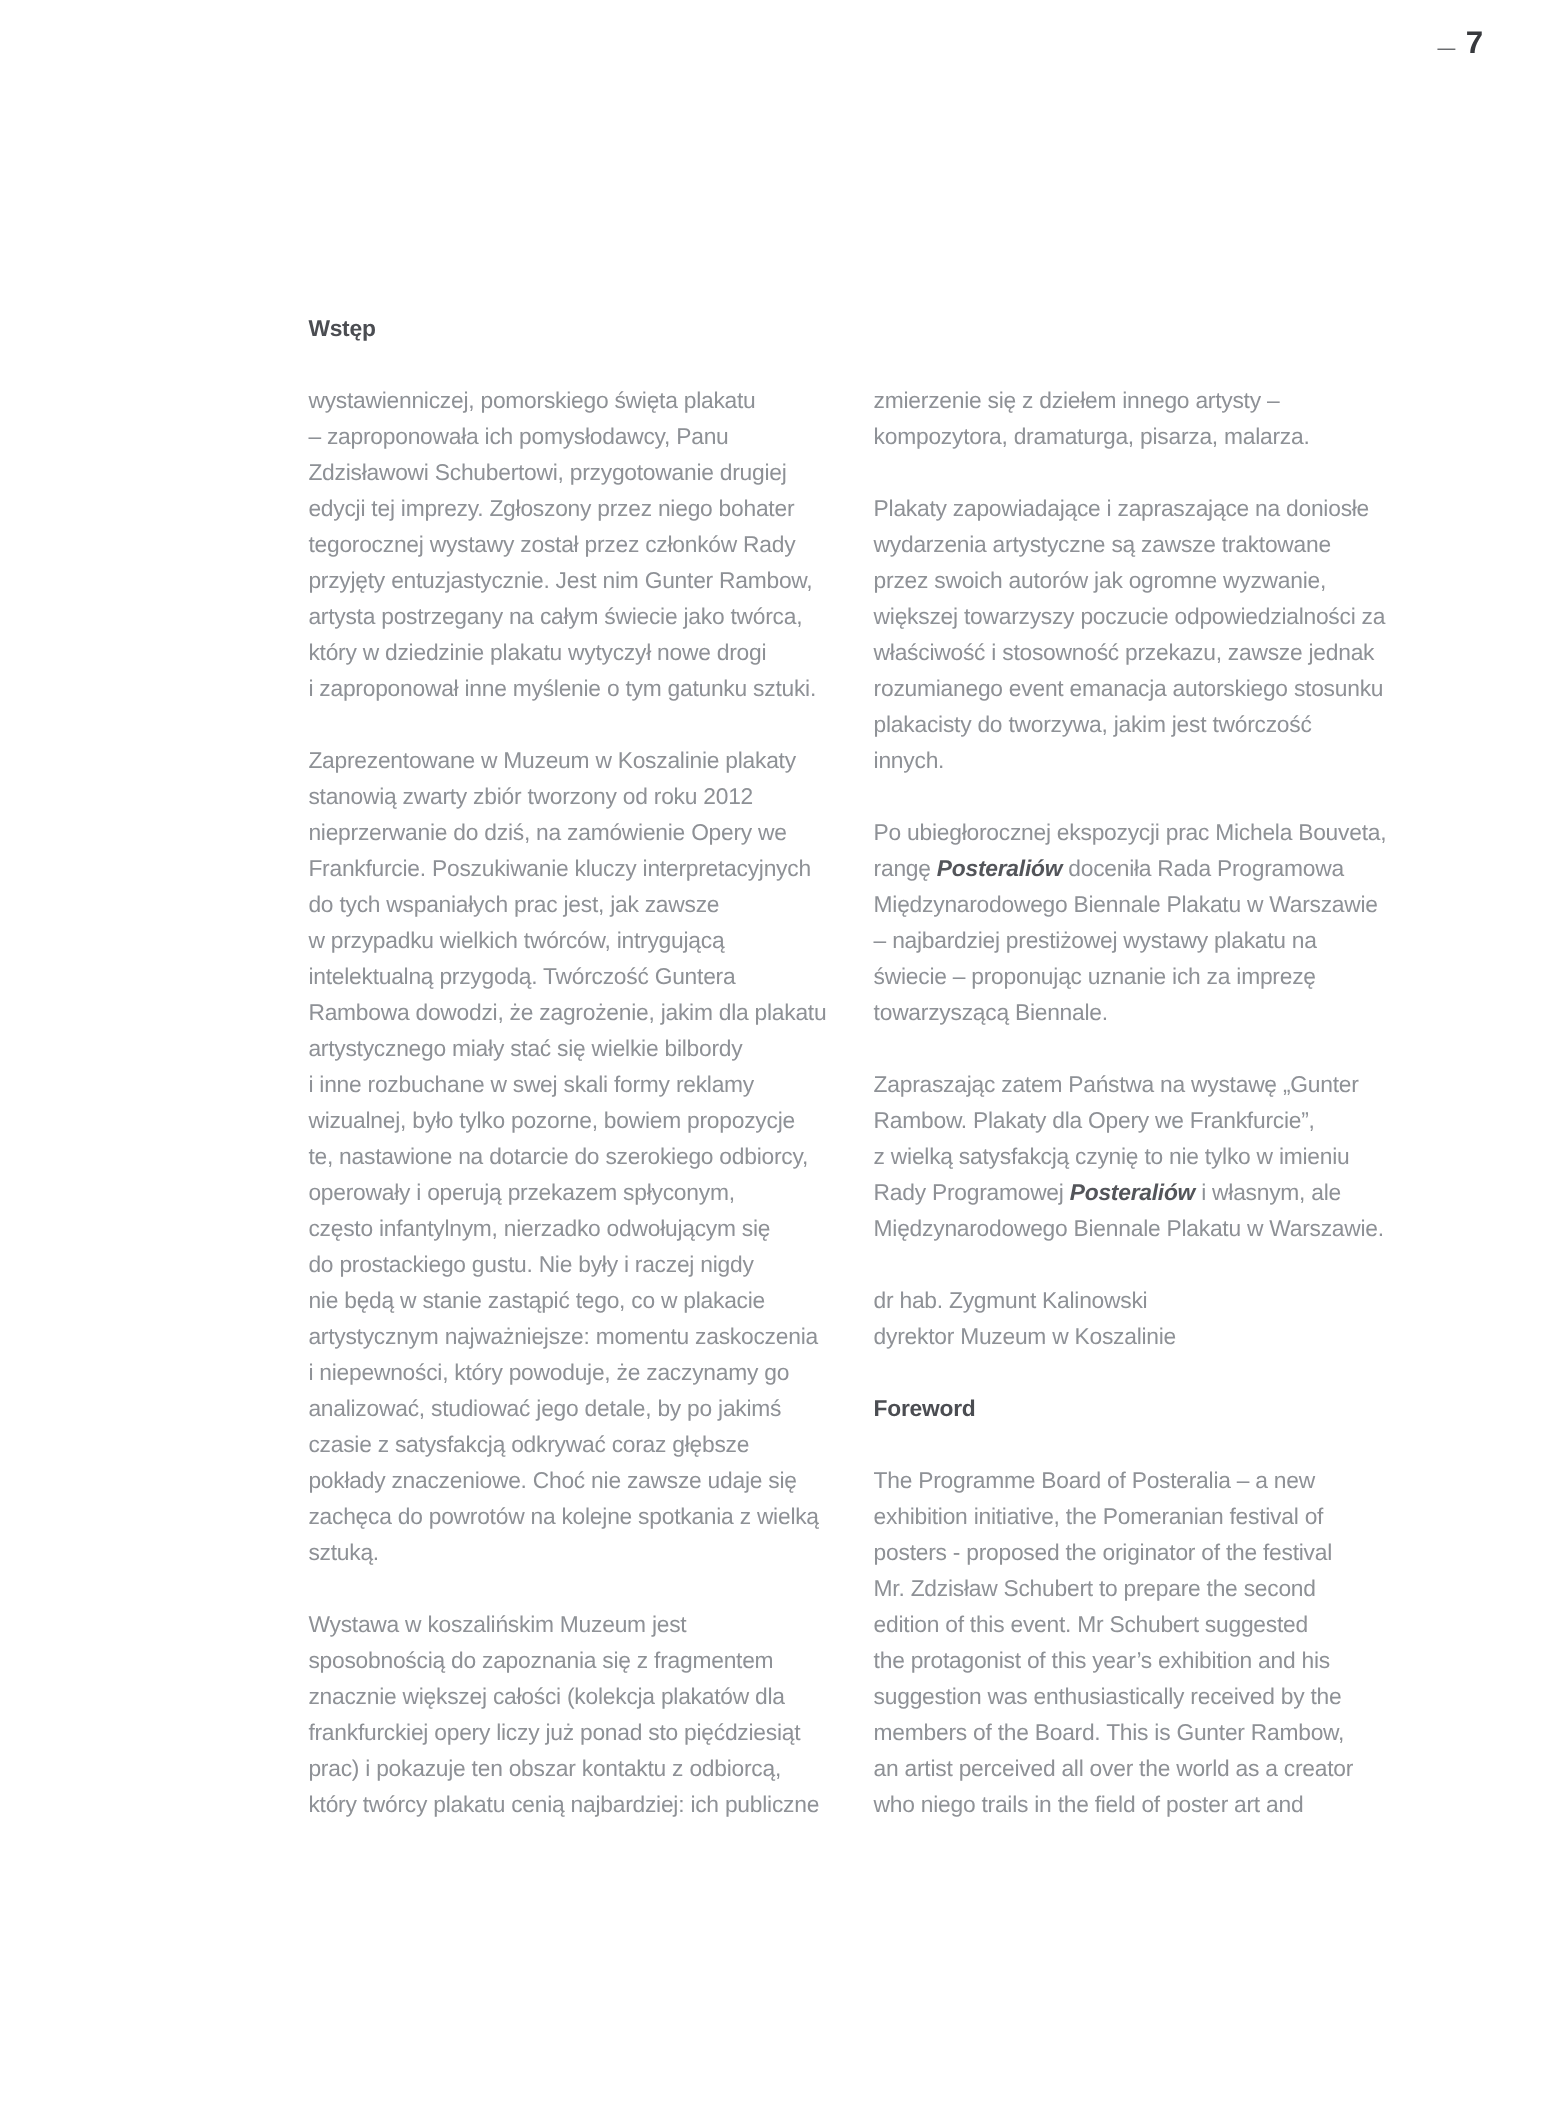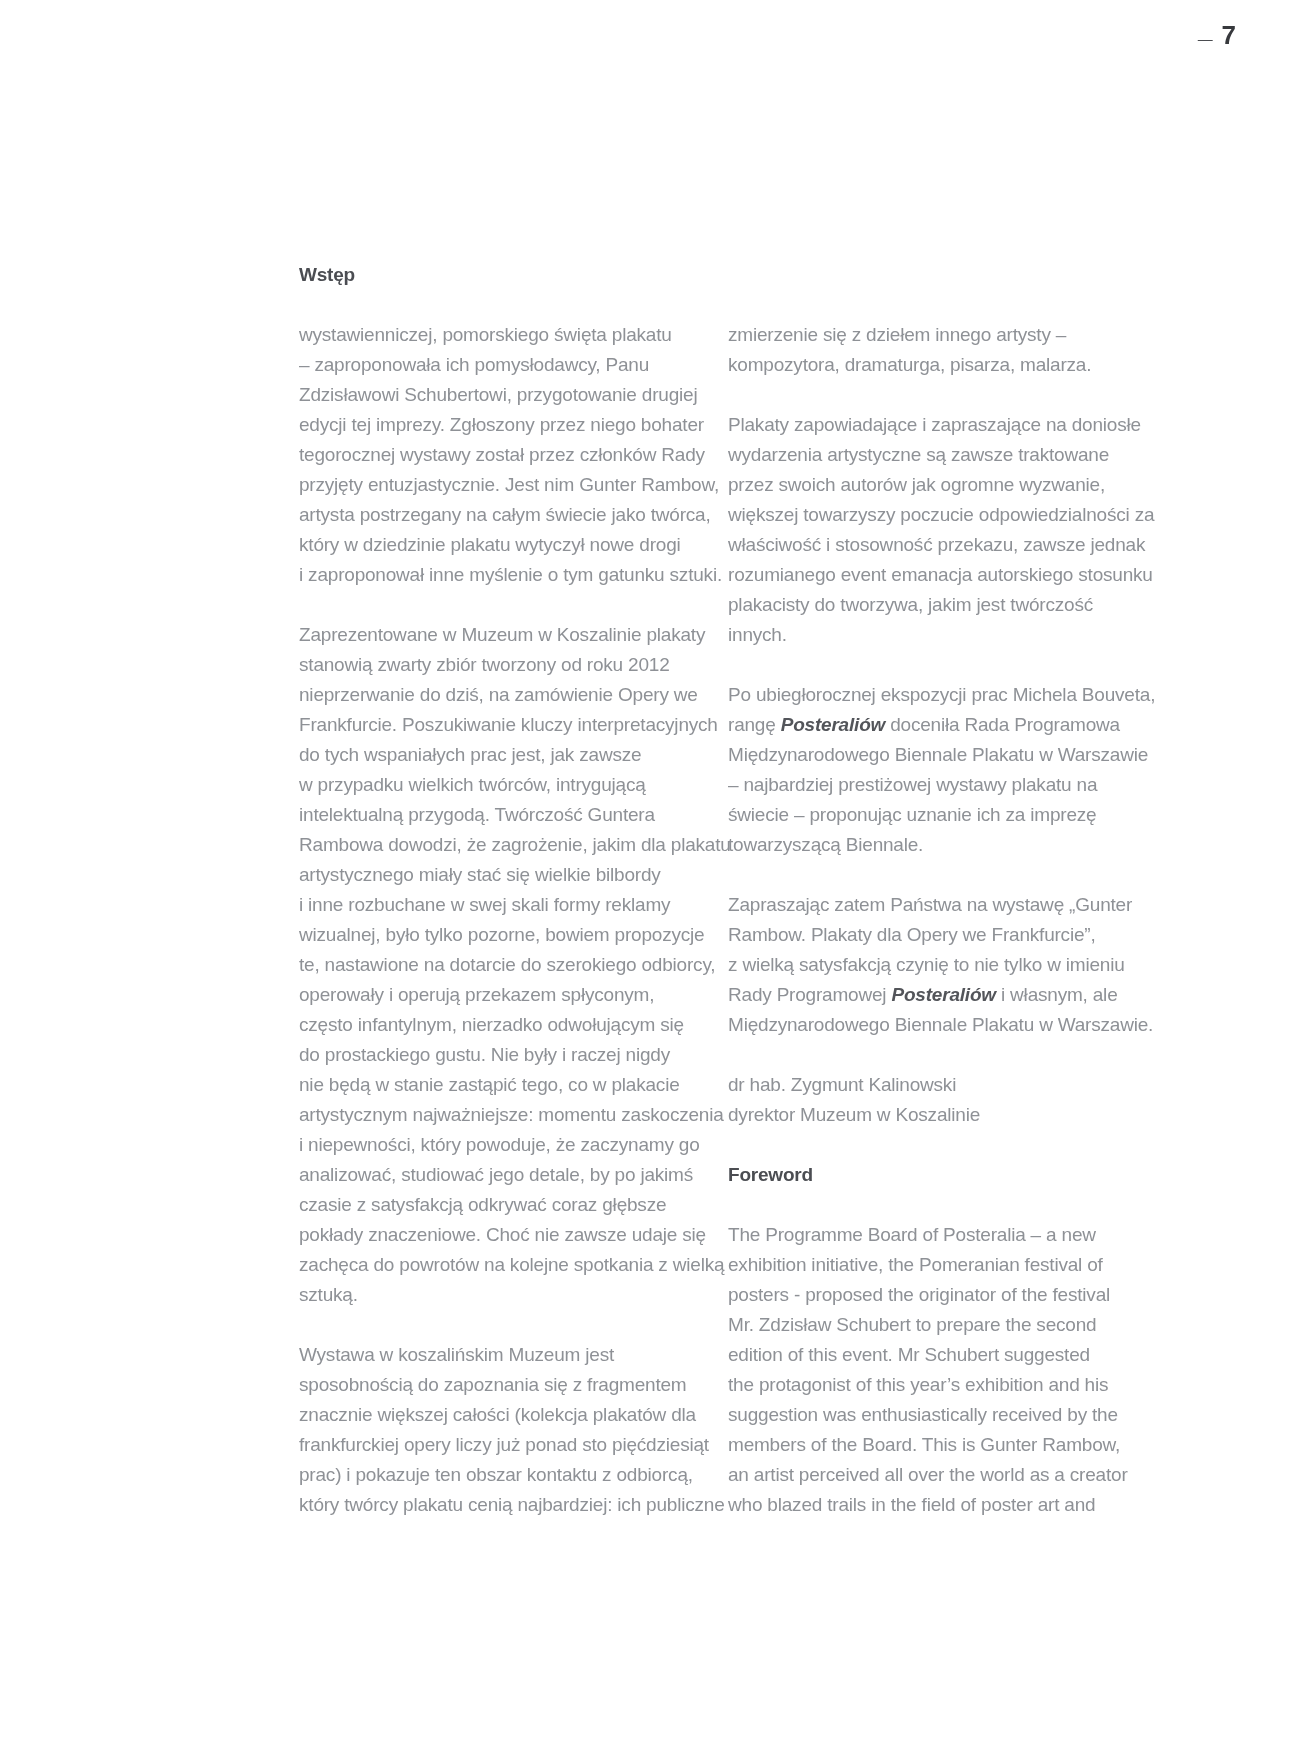--- a/index.html
+++ b/index.html
@@ -27,21 +27,21 @@
     top: -6px;
     margin-right: 9px;
     font-weight: bold;
   }
   .column {
     position: absolute;
     color: #8e9196;
     font-size: 19px;
     letter-spacing: -0.2px;
   }
-  .column-left  { left: 257px; top: 260px; width: 470px; margin-left: 42px; }
+  .column-left  { left: 257px; top: 260px; width: 470px; }
   .column-right { left: 728px; top: 320px; width: 520px; }
   .block { margin: 0 0 30px 0; }
   .heading {
     font-weight: bold;
     color: #4b4d52;
     font-size: 19px;
     line-height: 30px;
     height: 30px;
   }
   .heading.extra-gap { margin-top: 28px; }
@@ -148,15 +148,15 @@
     <div class="para block">
       <div class="line">The Programme Board of Posteralia – a new</div>
       <div class="line">exhibition initiative, the Pomeranian festival of</div>
       <div class="line">posters - proposed the originator of the festival</div>
       <div class="line">Mr. Zdzisław Schubert to prepare the second</div>
       <div class="line">edition of this event. Mr Schubert suggested</div>
       <div class="line">the protagonist of this year’s exhibition and his</div>
       <div class="line">suggestion was enthusiastically received by the</div>
       <div class="line">members of the Board. This is Gunter Rambow,</div>
       <div class="line">an artist perceived all over the world as a creator</div>
-      <div class="line">who blazed trails in the field of poster art and</div>
+      <div class="line">who niego trails in the field of poster art and</div>
     </div>
   </div>
 
 </body></html>

